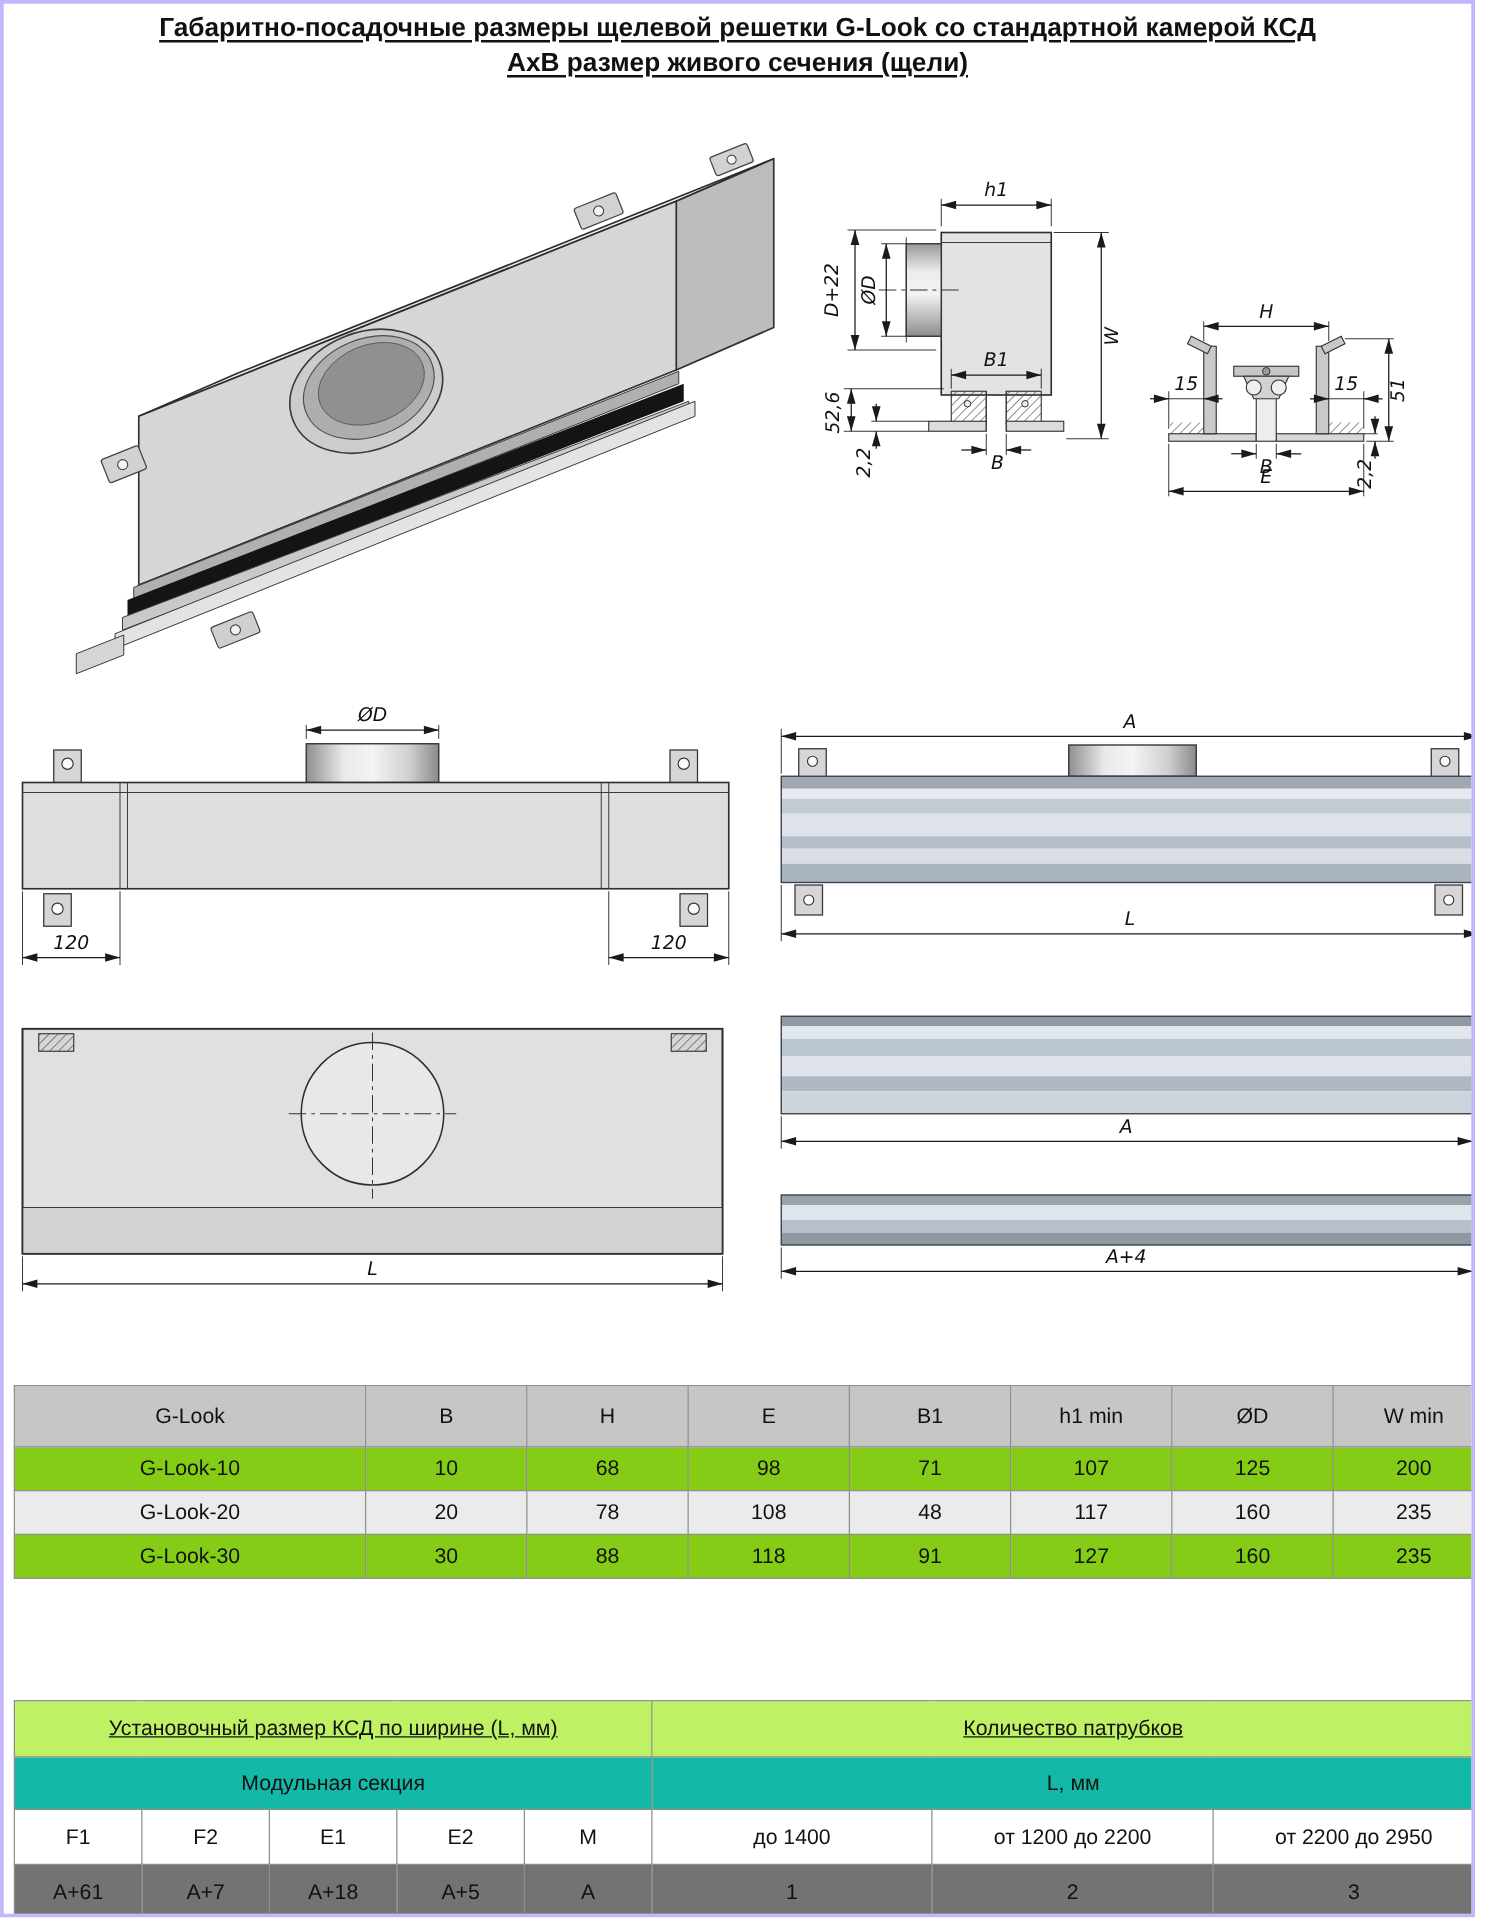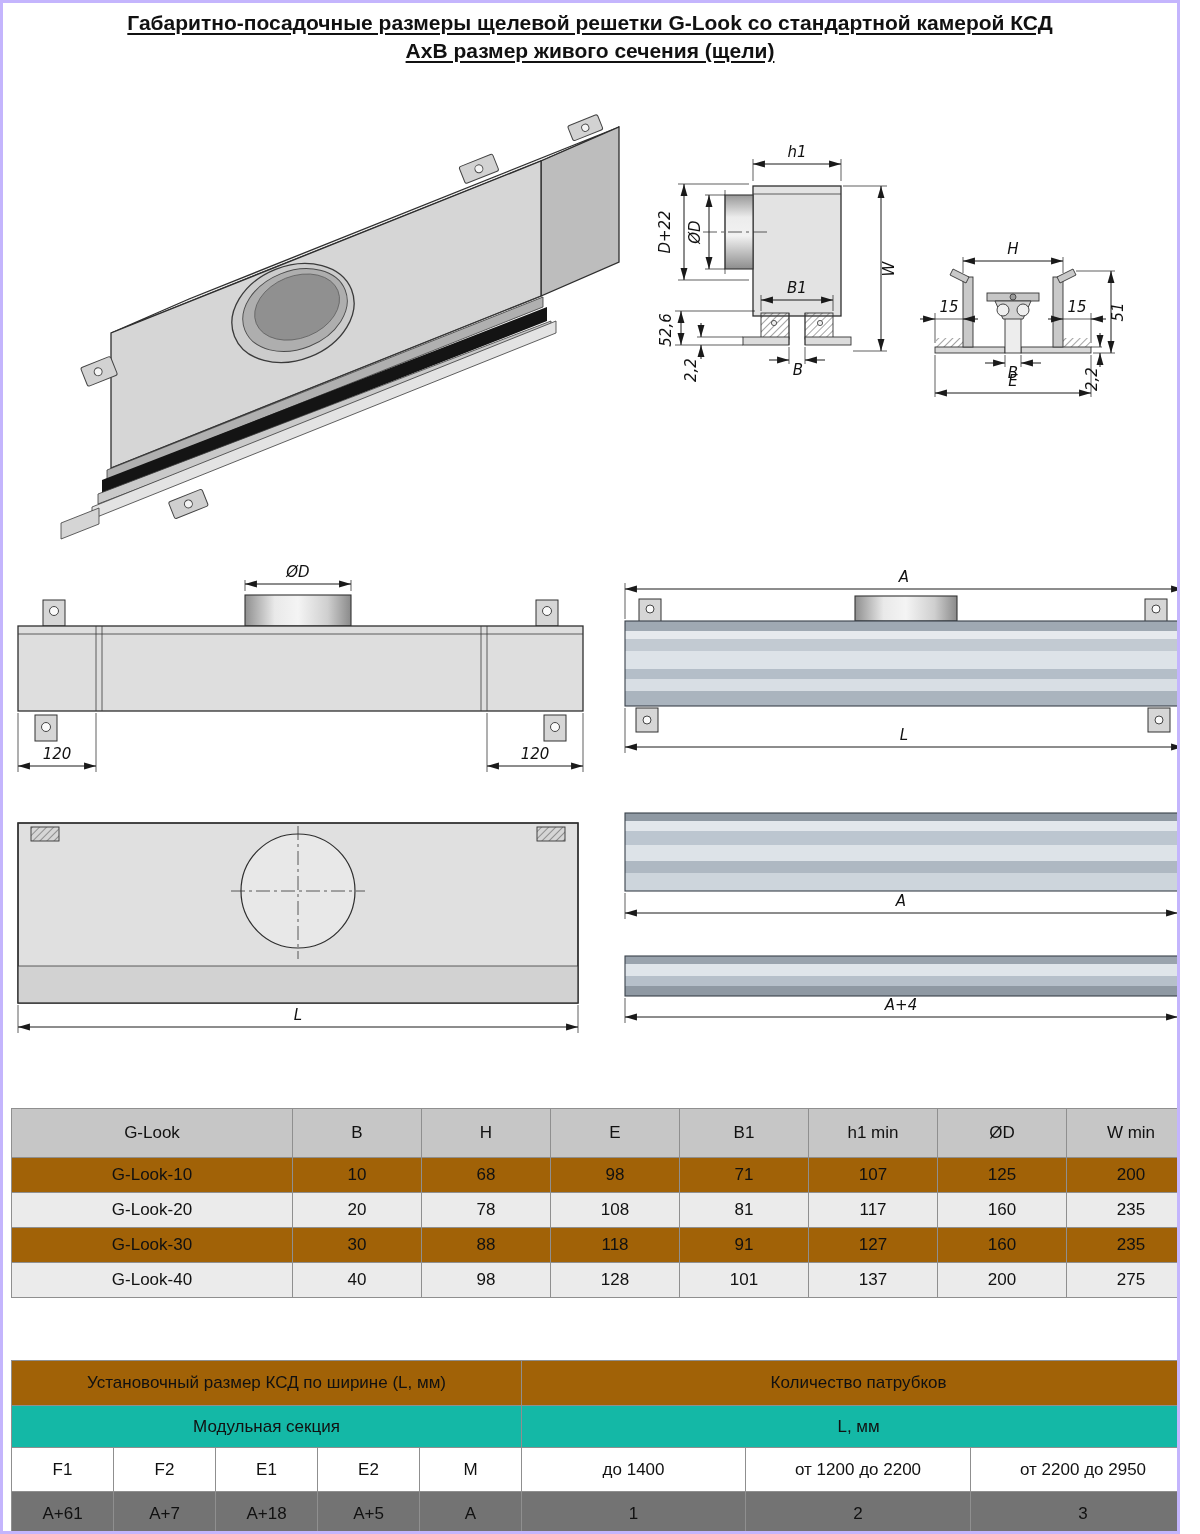--- a/index.html
+++ b/index.html
@@ -12,25 +12,25 @@
   .dt { font:italic 15px "DejaVu Sans",sans-serif; fill:#111; text-anchor:middle; }
   .ol { stroke:#2e2e2e; stroke-width:1.3; }
   .tl { stroke:#3a3a3a; stroke-width:0.8; }
   .el { stroke:#1a1a1a; stroke-width:0.7; }
   .dl { stroke:#1a1a1a; stroke-width:1; }
   .cl { stroke:#333; stroke-width:0.8; stroke-dasharray:14 4 3 4; fill:none; }
   table { border-collapse:collapse; table-layout:fixed; font-size:17px; }
   .t1 { position:absolute; left:8px; top:1105px; width:1184px; }
   .t1 th, .t1 td { border:1px solid #8f8f8f; text-align:center; vertical-align:middle; font-weight:400; padding:1px; }
   .t1 thead th { background:#c6c6c6; height:49px; }
-  .t1 tbody td { height:35px; background:#a16207; }
+  .t1 tbody td { height:35px; background:#84cc16; }
   .t1 tbody tr:nth-child(even) td { background:#ebebeb; }
   .t2 { position:absolute; left:8px; top:1357px; width:1184px; }
   .t2 td { border:1px solid #8f8f8f; text-align:center; vertical-align:middle; padding:0; }
-  .t2 tr.g td { background:#a16207; height:45px; }
+  .t2 tr.g td { background:#bef264; height:45px;text-decoration:underline; }
   .t2 tr.s td { background:#14b8a6; height:42px; }
   .t2 tr.h td { background:#fff; height:44px;margin-top:20px; }
   .t2 tr.v td { background:#737373; height:44px; }
 </style>
 </head>
 <body>
 
 <div class="page">
 
   <div class="title-block">
@@ -358,44 +358,34 @@
         <td>71</td>
         <td>107</td>
         <td>125</td>
         <td>200</td>
       </tr>
       <tr>
         <td>G-Look-20</td>
         <td>20</td>
         <td>78</td>
         <td>108</td>
-        <td>81</td>
+        <td>48</td>
         <td>117</td>
         <td>160</td>
         <td>235</td>
       </tr>
       <tr>
         <td>G-Look-30</td>
         <td>30</td>
         <td>88</td>
         <td>118</td>
         <td>91</td>
         <td>127</td>
         <td>160</td>
         <td>235</td>
-      </tr>
-      <tr>
-        <td>G-Look-40</td>
-        <td>40</td>
-        <td>98</td>
-        <td>128</td>
-        <td>101</td>
-        <td>137</td>
-        <td>200</td>
-        <td>275</td>
       </tr>
     </tbody>
   </table>
 
   <table class="t2">
     <colgroup>
       <col style="width:102px">
         <col style="width:102px">
         <col style="width:102px">
         <col style="width:102px">

